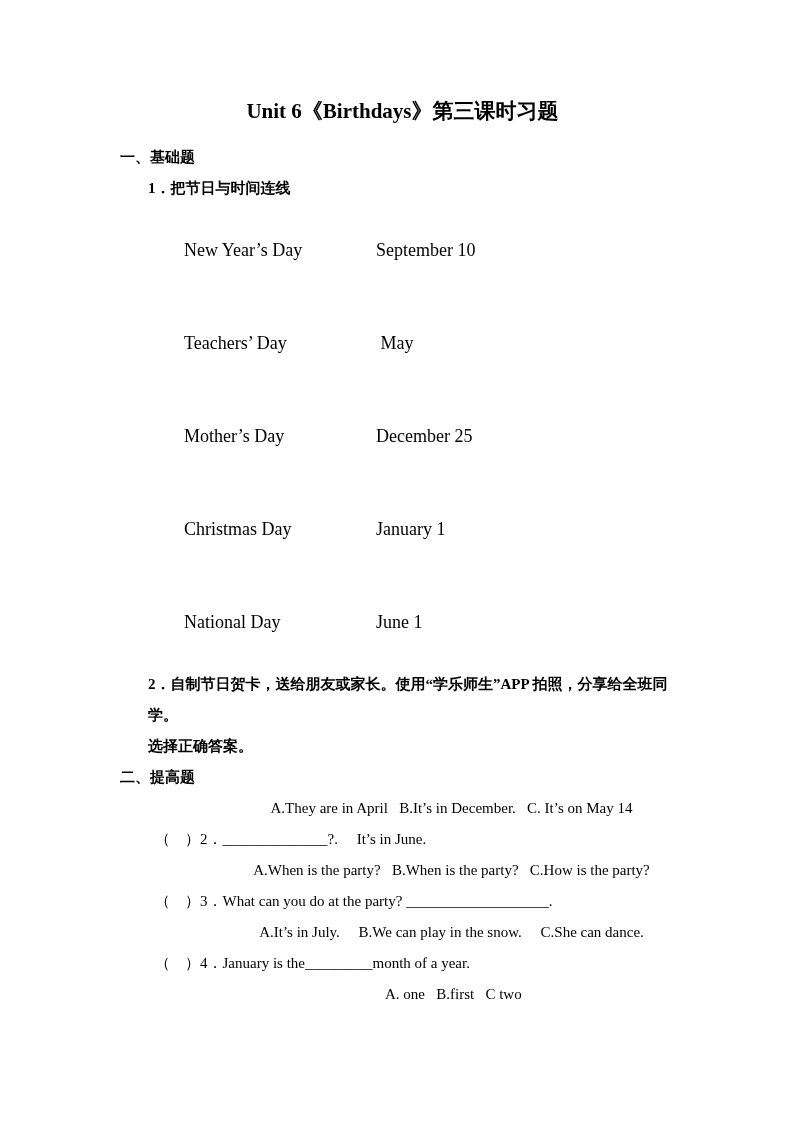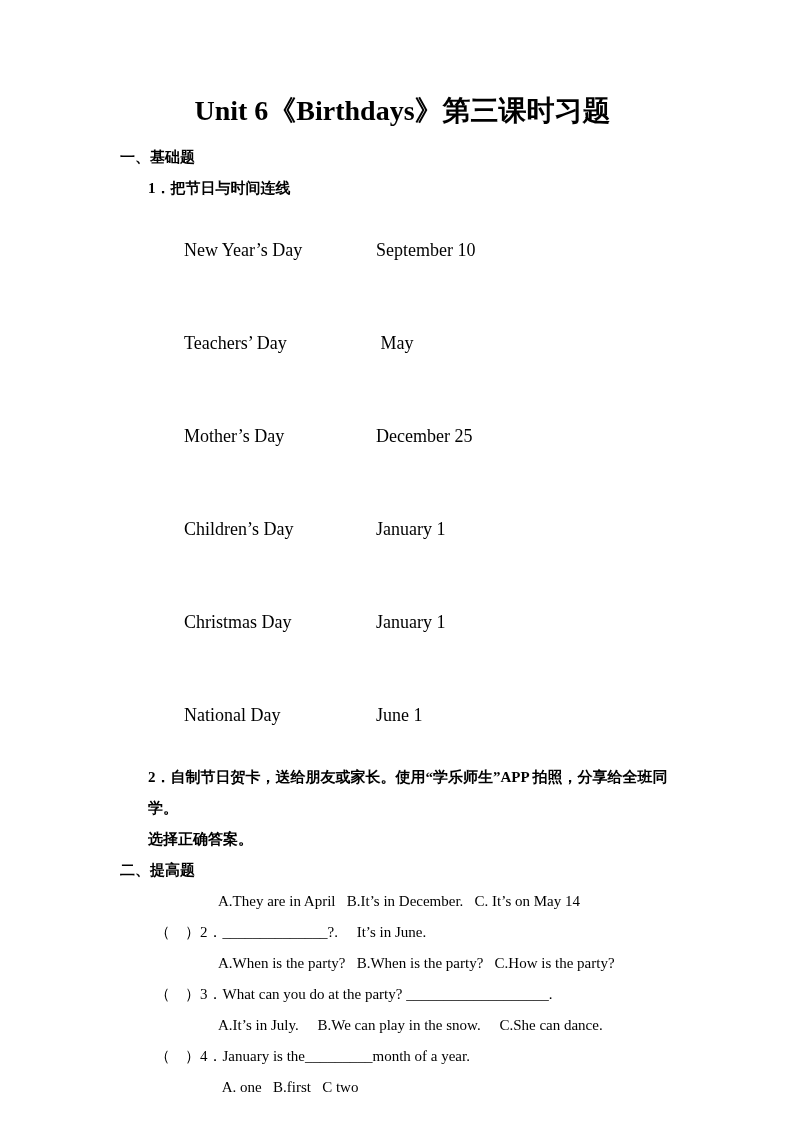--- a/index.html
+++ b/index.html
@@ -13,35 +13,35 @@
     position: relative;
     width: 793px;
     height: 1122px;
     margin: 0 auto;
     background: #ffffff;
     padding: 96px 108px 30px 120px;
     overflow: hidden;
   }
   .title {
     text-align: center;
-    font-size: 28px;
+    font-size: 21px;
     font-weight: bold;
     line-height: 30px;
     margin-bottom: 16px;
     white-space: pre-wrap;
   }
   .line {
     font-size: 15px;
     line-height: 31px;
     white-space: pre-wrap;
   }
   .bold { font-weight: bold; }
   .indent-1 { margin-left: 28px; }
   .indent-q { margin-left: 35px; }
-  .indent-opt { margin-left: 98px; }
+  .indent-opt { margin-left: 98px; text-align: center; }
   .match-row {
     margin-left: 28px;
     font-size: 18px;
     line-height: 31px;
     white-space: pre-wrap;
   }
   .match-left {
     display: inline-block;
     width: 192px;
   }
@@ -59,23 +59,20 @@
 
     <div>
       <div class="match-row">
         <span class="match-left">New Year’s Day</span><span>September 10</span>
       </div>
       <div class="match-row">
         <span class="match-left">Teachers’ Day</span><span> May</span>
       </div>
       <div class="match-row">
         <span class="match-left">Mother’s Day</span><span>December 25</span>
-      </div>
-      <div class="match-row">
-        <span class="match-left">Children’s Day</span><span>January 1</span>
       </div>
       <div class="match-row">
         <span class="match-left">Christmas Day</span><span>January 1</span>
       </div>
       <div class="match-row">
         <span class="match-left">National Day</span><span>June 1</span>
       </div>
     </div>
 
     <div class="line bold indent-1">2．自制节日贺卡，送给朋友或家长。使用“学乐师生”APP 拍照，分享给全班同学。</div>

